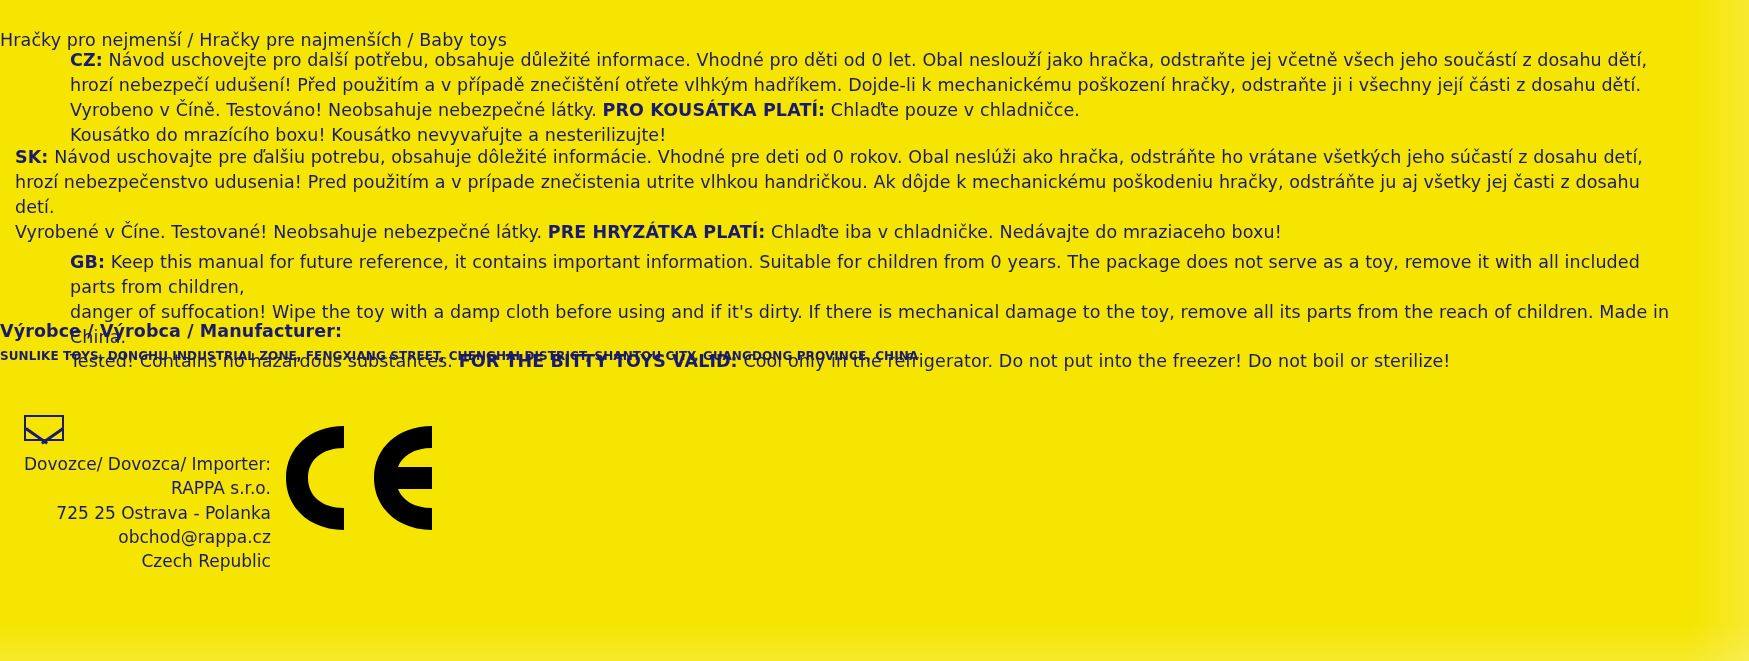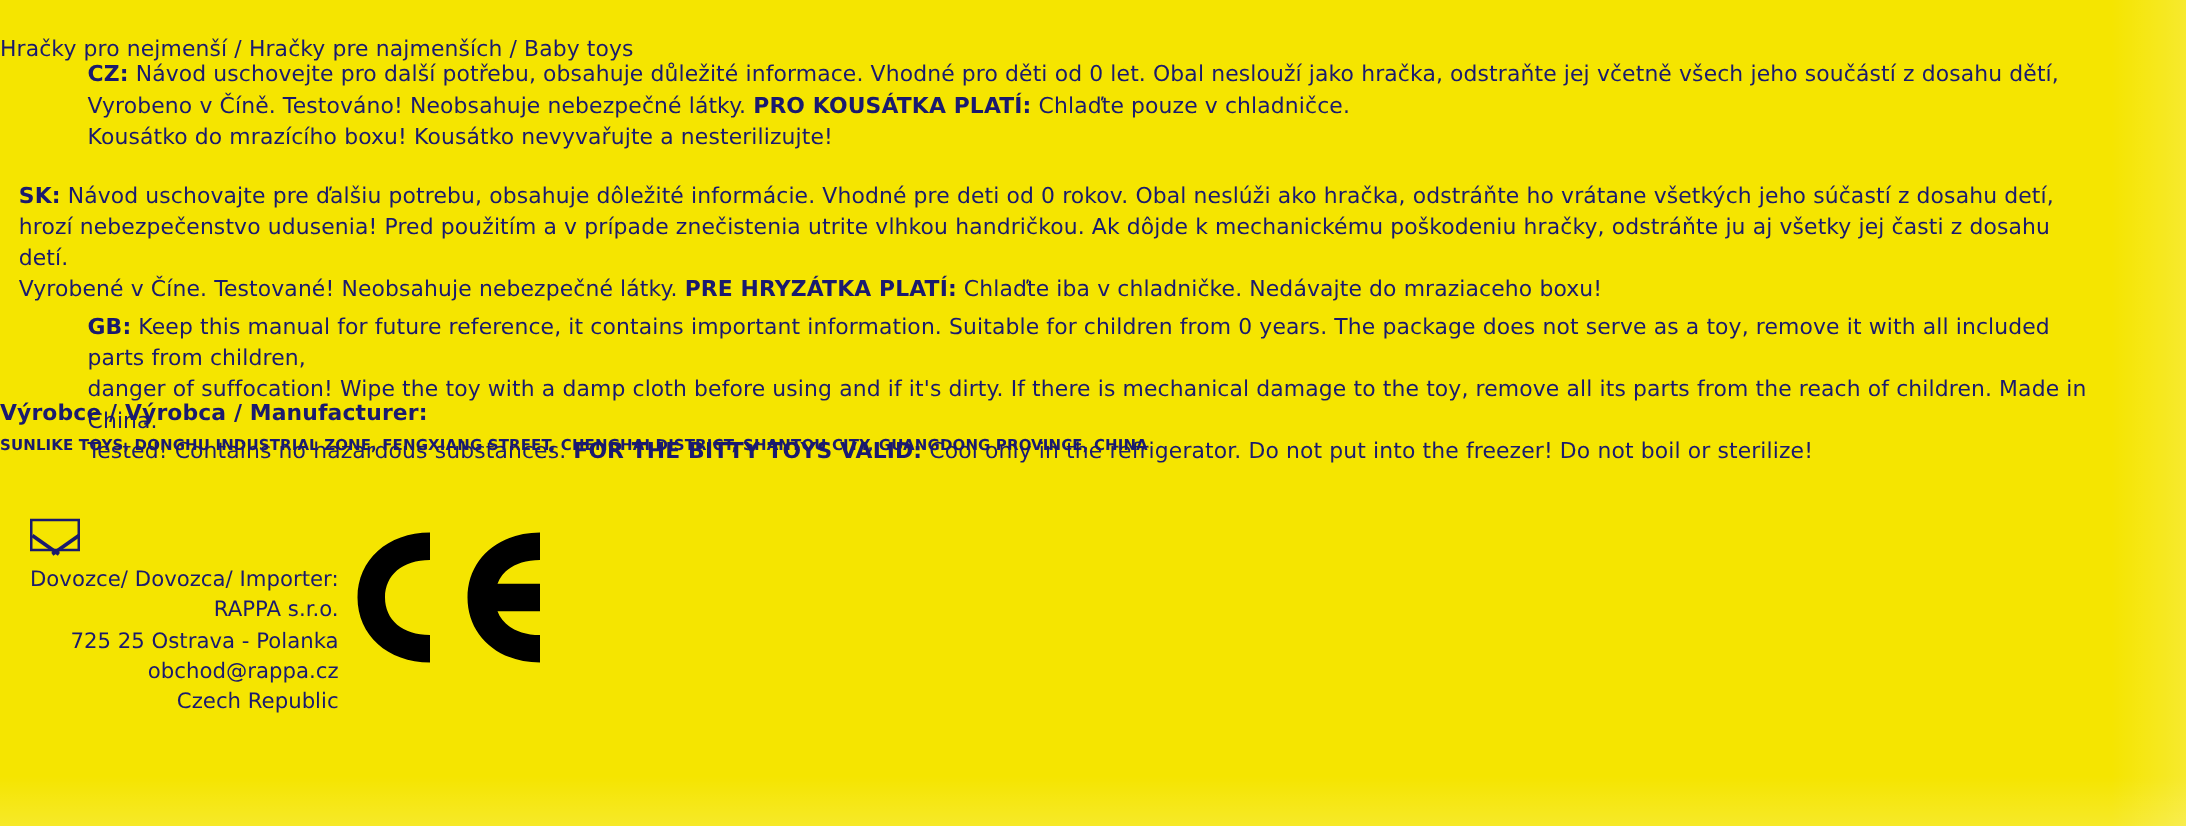--- a/index.html
+++ b/index.html
@@ -141,20 +141,23 @@
   <div class="text-block title-line">
     <span>Hračky pro nejmenší / Hračky pre najmenších / Baby toys</span>
   </div>
 
   <div class="text-block cz-block para">
     <div>
       <span class="lang">CZ:</span>
       <span>Návod uschovejte pro další potřebu, obsahuje důležité informace. Vhodné pro děti od 0 let. Obal neslouží jako hračka, odstraňte jej včetně všech jeho součástí z dosahu dětí,</span>
     </div>
     <div>
+      <span>hrozí nebezpečí udušení! Před použitím a v případě znečištění otřete vlhkým hadříkem. Dojde-li k mechanickému poškození hračky, odstraňte ji i všechny její části z dosahu dětí.</span>
+    </div>
+    <div>
       <span>Vyrobeno v Číně. Testováno! Neobsahuje nebezpečné látky. </span><span class="b">PRO KOUSÁTKA PLATÍ:</span><span> Chlaďte pouze v chladničce.</span>
     </div>
     <div>
       <span>Kousátko do mrazícího boxu! Kousátko nevyvařujte a nesterilizujte!</span>
     </div>
   </div>
 
   <div class="text-block sk-block para">
     <div>
       <span class="lang">SK:</span>

